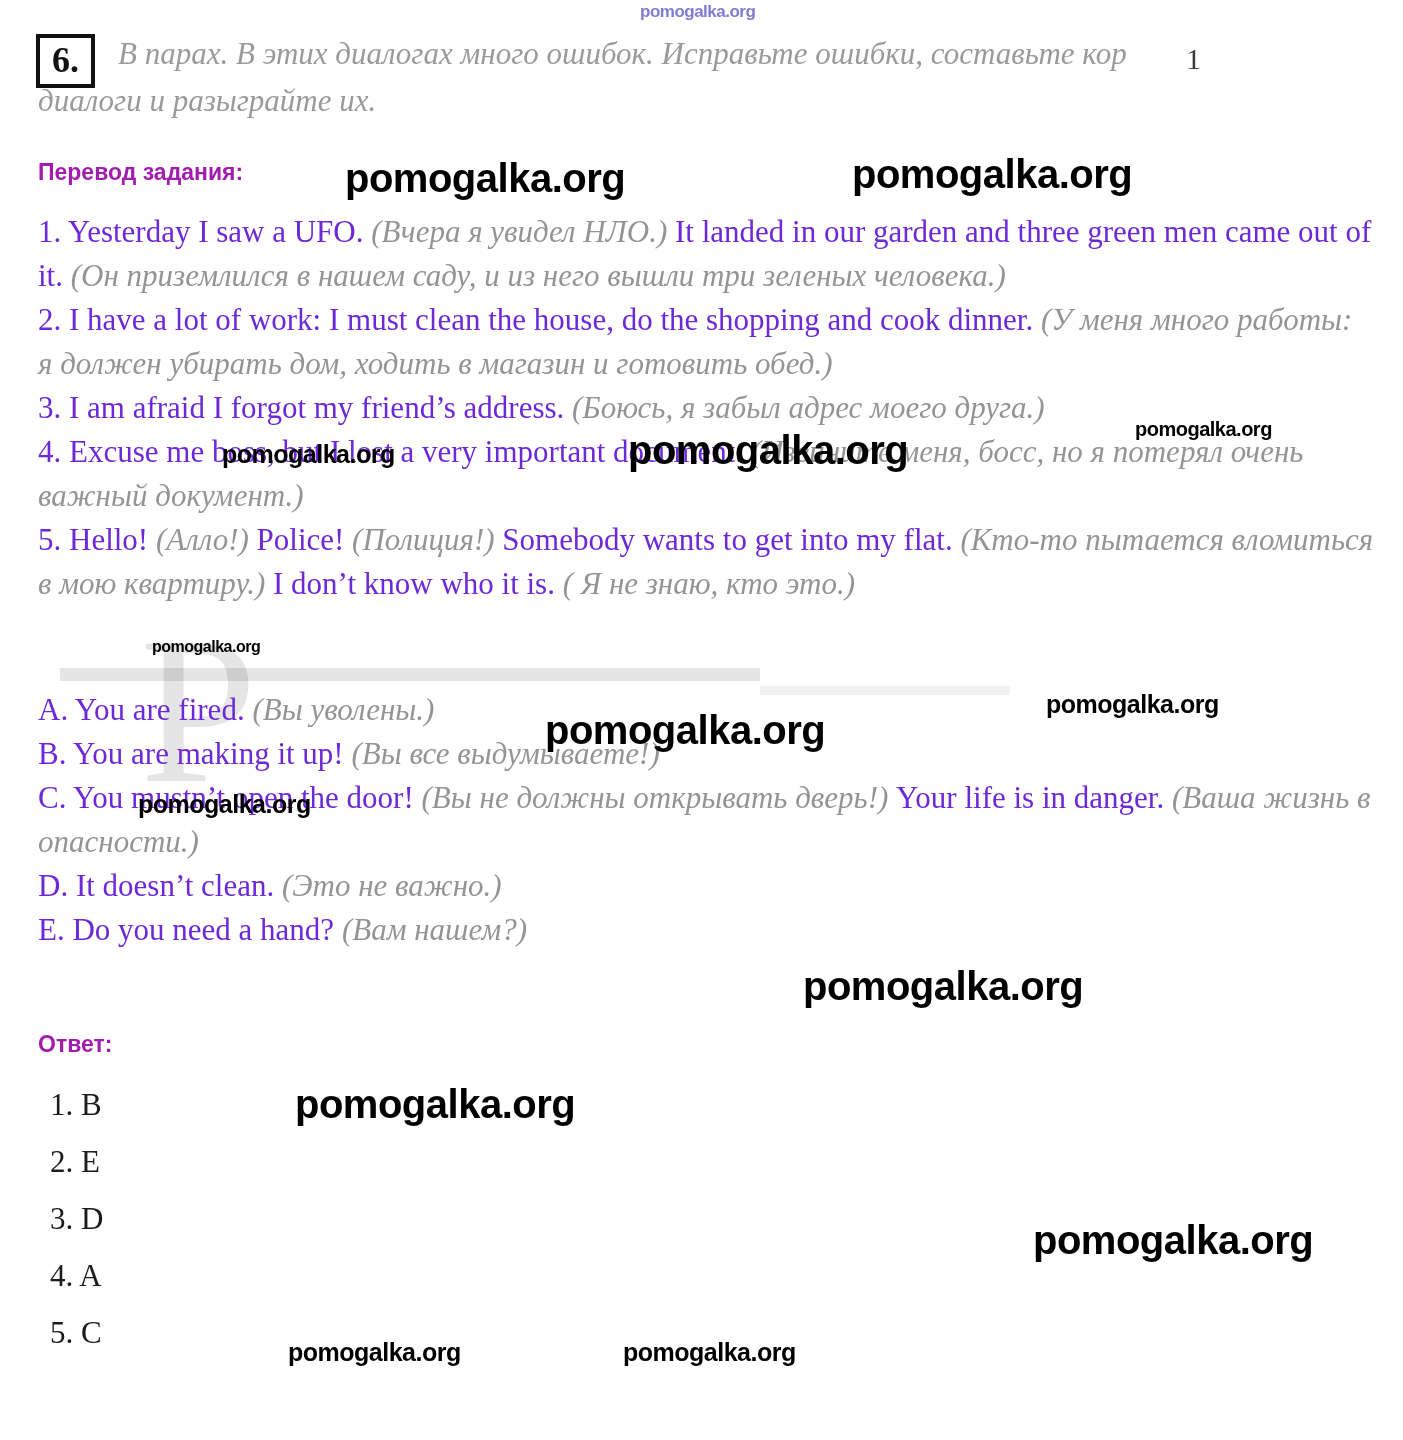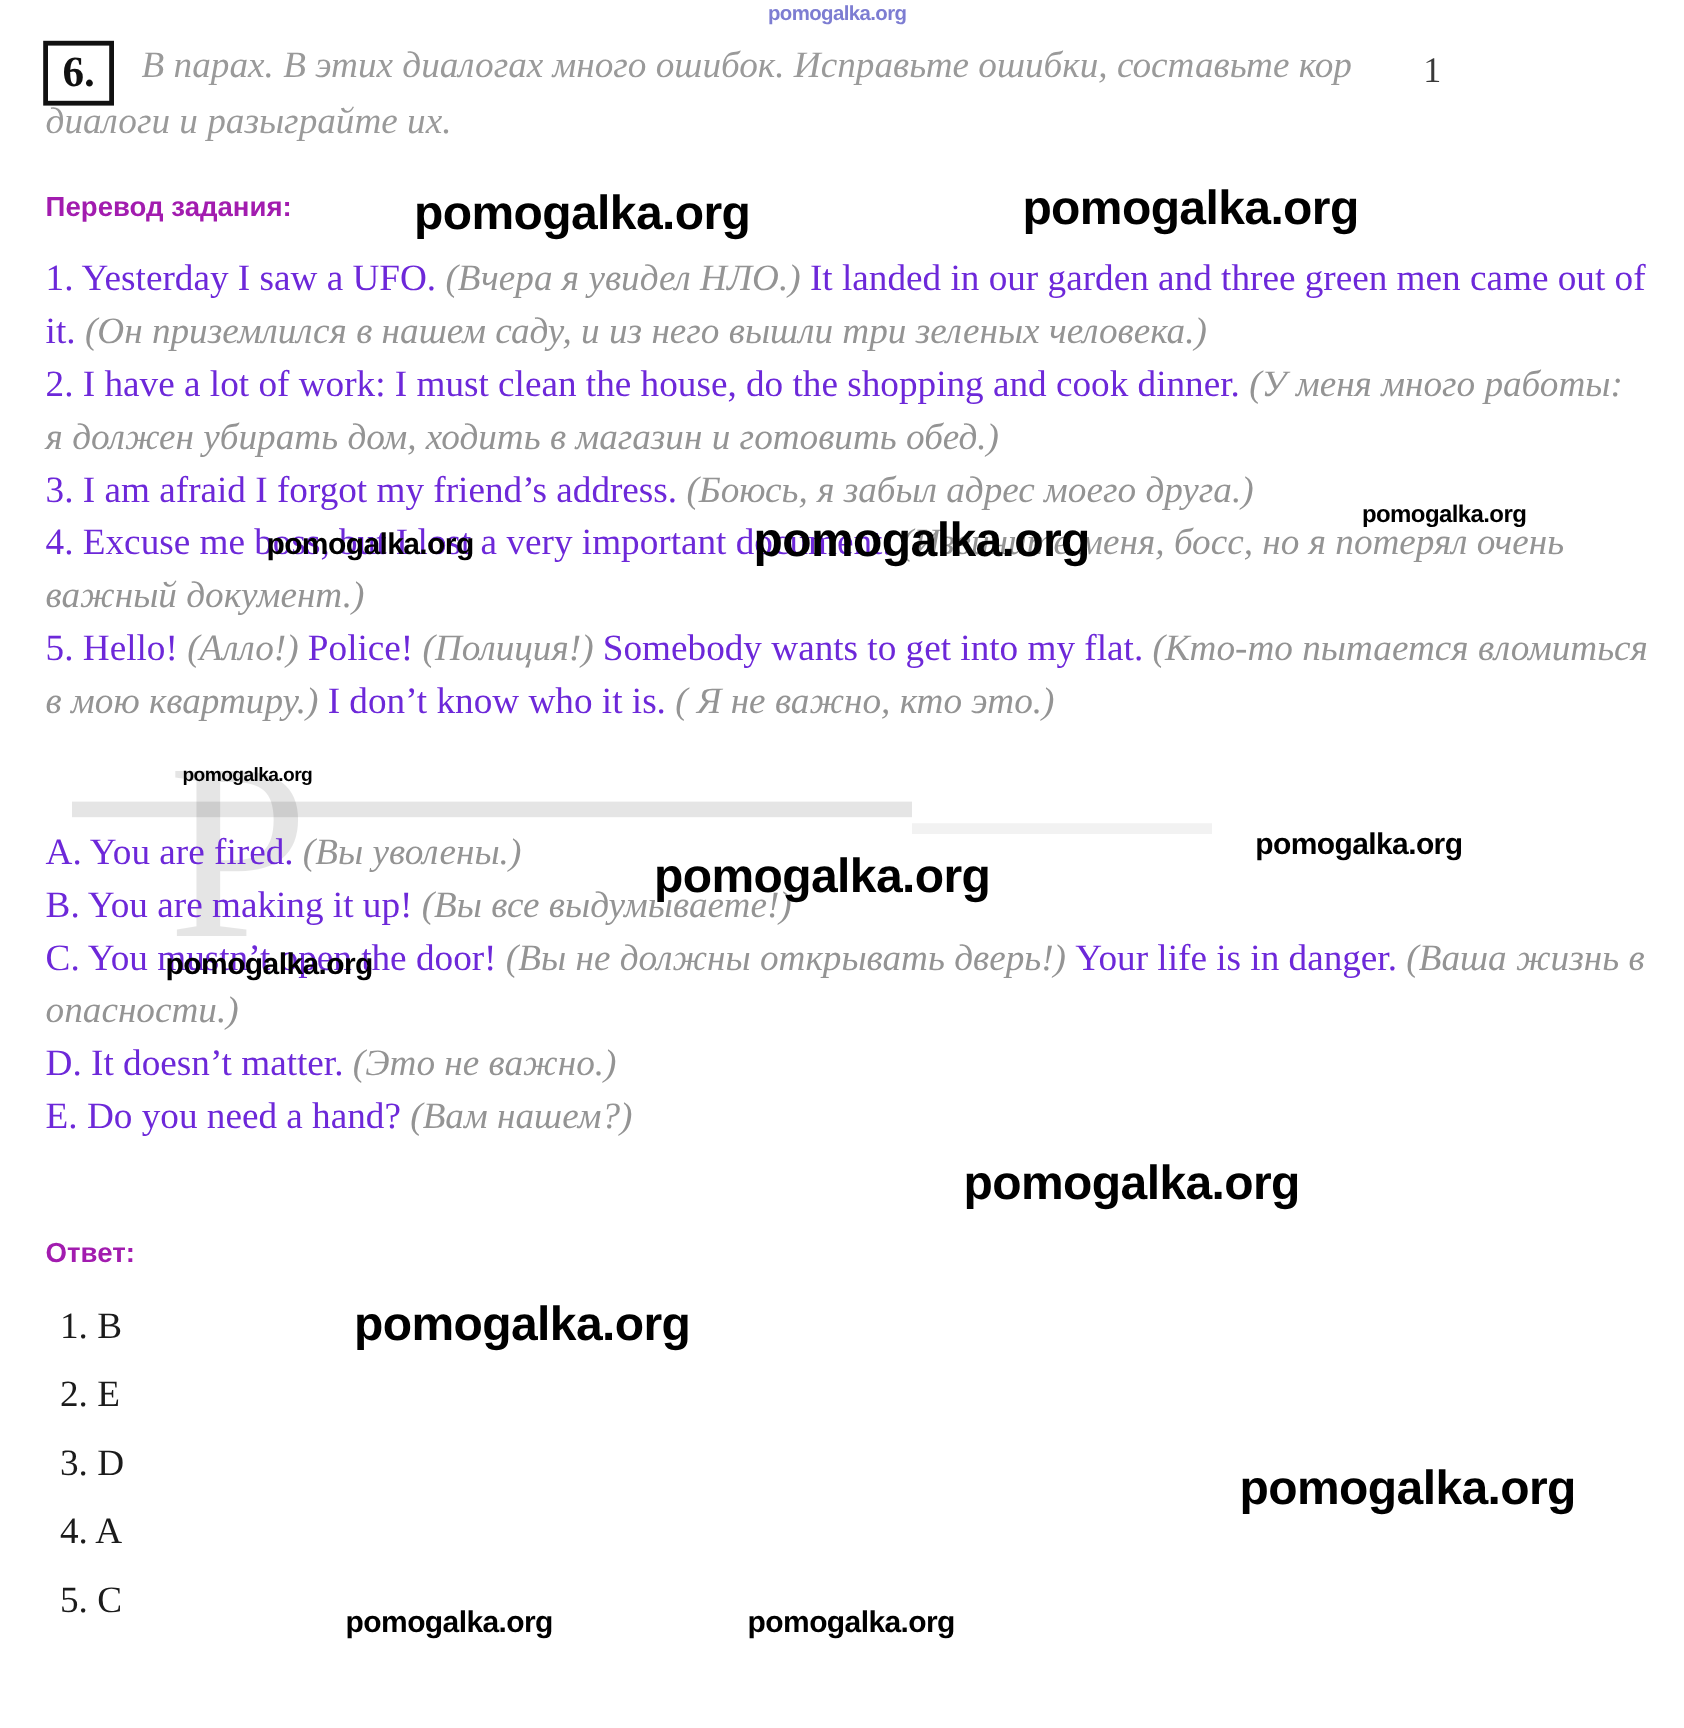--- a/index.html
+++ b/index.html
@@ -80,27 +80,27 @@
     <h2 class="hd">Перевод задания:</h2>
 
     <p class="line"><span class="en">1.  Yesterday I saw a UFO. </span><span class="ru">(Вчера я увидел НЛО.) </span><span class="en">It landed in our garden and three green men came out of it. </span><span class="ru">(Он приземлился в нашем саду, и из него вышли три зеленых человека.)</span></p>
 
     <p class="line"><span class="en">2. I have a lot of work: I must clean the house, do the shopping and cook dinner. </span><span class="ru">(У меня много работы: я должен убирать дом, ходить в магазин и готовить обед.)</span></p>
 
     <p class="line"><span class="en">3. I am afraid I forgot my friend’s address. </span><span class="ru">(Боюсь, я забыл адрес моего друга.)</span></p>
 
     <p class="line"><span class="en">4. Excuse me boss, but I lost a very important document. </span><span class="ru">(Извините меня, босс, но я потерял очень важный документ.)</span></p>
 
-    <p class="line"><span class="en">5. Hello! </span><span class="ru">(Алло!) </span><span class="en">  Police! </span><span class="ru">(Полиция!) </span><span class="en">  Somebody wants to get into my flat. </span><span class="ru">  (Кто-то пытается вломиться в мою квартиру.) </span><span class="en">I don’t know who it is. </span><span class="ru">( Я не важно, кто это.)</span></p>
+    <p class="line"><span class="en">5. Hello! </span><span class="ru">(Алло!) </span><span class="en">  Police! </span><span class="ru">(Полиция!) </span><span class="en">  Somebody wants to get into my flat. </span><span class="ru">  (Кто-то пытается вломиться в мою квартиру.) </span><span class="en">I don’t know who it is. </span><span class="ru">( Я не знаю, кто это.)</span></p>
 
     <div class="options">
       <p class="line"><span class="en">A.  You are fired. </span><span class="ru">(Вы уволены.)</span></p>
       <p class="line"><span class="en">B.  You are making it up! </span><span class="ru">(Вы все выдумываете!)</span></p>
       <p class="line"><span class="en">C.  You mustn’t open the door! </span><span class="ru">(Вы не должны открывать дверь!) </span><span class="en">Your life is in danger. </span><span class="ru">(Ваша жизнь в опасности.)</span></p>
-      <p class="line"><span class="en">D. It doesn’t matter. </span><span class="ru">(Это не важно.)</span></p>
+      <p class="line"><span class="en">D. It doesn’t clean. </span><span class="ru">(Это не важно.)</span></p>
       <p class="line"><span class="en">E. Do you need a hand? </span><span class="ru">(Вам нашем?)</span></p>
     </div>
 
     <h2 class="hd answer">Ответ:</h2>
     <p class="ansline">1. B</p>
     <p class="ansline">2. E</p>
     <p class="ansline">3. D</p>
     <p class="ansline">4. A</p>
     <p class="ansline">5. C</p>
   </div>

